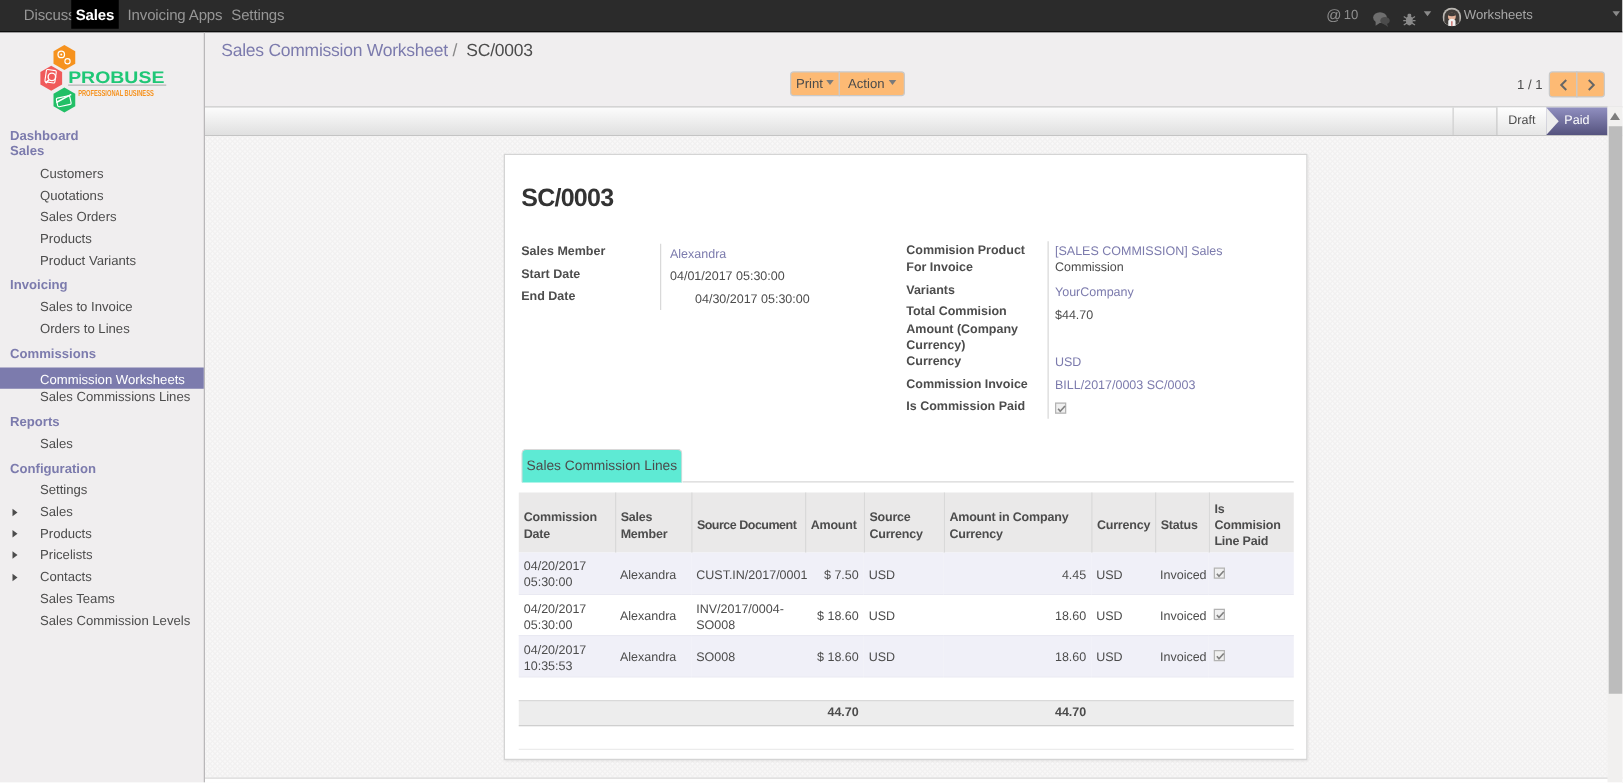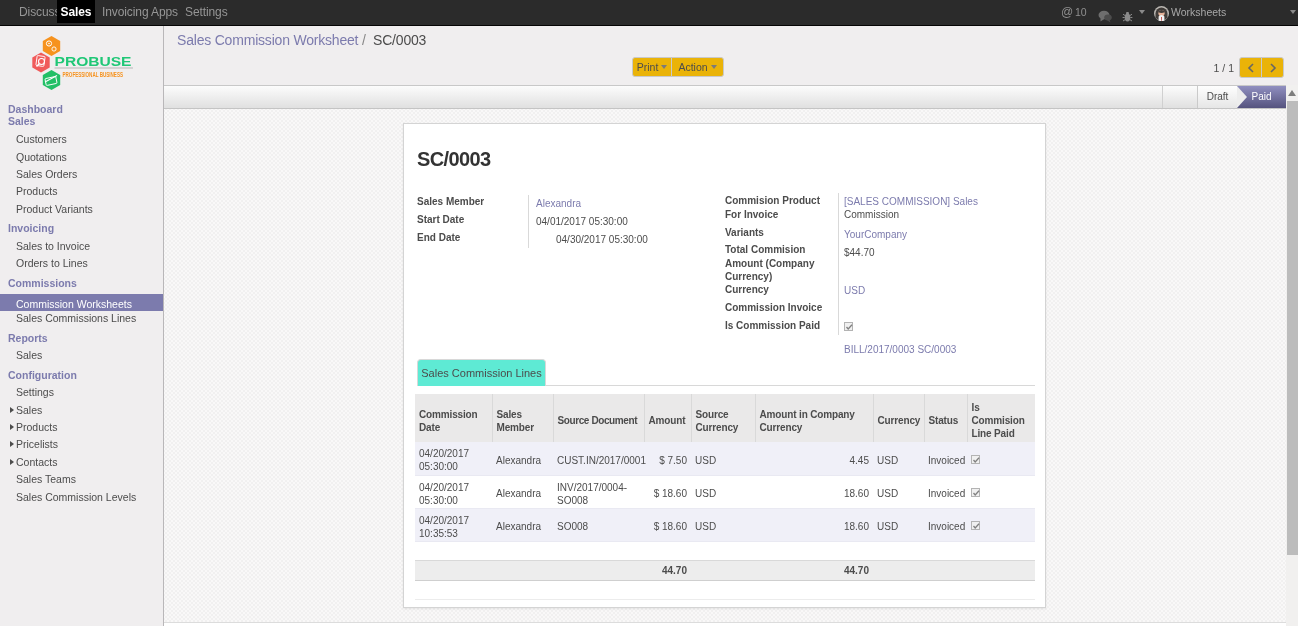--- a/index.html
+++ b/index.html
@@ -9,29 +9,29 @@
 
 #topbar { position:absolute; left:0; top:0; width:1298px; height:26px; background:#2b2b2b; border-bottom:1px solid #050505; }
 #topbar .mitem { position:absolute; top:0; height:23px; line-height:24px; font-size:12px; letter-spacing:-0.1px; color:#969696; }
 #topbar .mitem.active { background:#000; color:#fff; font-weight:bold; text-align:center; }
 .sy { position:absolute; top:0; height:25px; line-height:25px; font-size:10.5px; }
 
 
 #sidebar { position:absolute; left:0; top:26px; width:164px; height:600px; background:#f0eeef; border-right:1px solid #b9b7b9; }
 #sidebar .sitem { position:absolute; left:0; width:163px; font-size:10.5px; line-height:14px; color:#4c4c4c; white-space:nowrap; }
 #sidebar .head { color:#7c7bad; font-weight:bold; padding-left:8px; }
-#sidebar .sub { padding-left:16px; }
+#sidebar .sub { padding-left:32px; }
 #sidebar .sel { background:#7c7bad; color:#fff; padding-top:2.5px; padding-bottom:0; height:16.5px; }
 #sidebar .car:before { content:""; position:absolute; left:10px; top:4px; border-left:4px solid #4c4c4c; border-top:3px solid transparent; border-bottom:3px solid transparent; }
 
 
 #cpanel { position:absolute; left:164px; top:26px; width:1134px; height:59px; background:#f0eeef; }
 #breadcrumb { position:absolute; left:13px; top:6px; font-size:14px; letter-spacing:-0.2px; color:#7c7bad; }
 #breadcrumb .cur { color:#4c4c4c; }
-.btn { position:absolute; background:#eab308; border:1px solid #c9c9c9; font-size:10.5px; color:#4c4c4c; text-align:center; }
+.btn { position:absolute; background:#fdba74; border:1px solid #c9c9c9; font-size:10.5px; color:#4c4c4c; text-align:center; }
 .caret { display:inline-block; width:0; height:0; border-top:4px solid #7a7a7a; border-left:3.5px solid transparent; border-right:3.5px solid transparent; vertical-align:middle; margin-left:3px; margin-top:-2px; }
 #btn-print { left:468px; top:31px; width:40px; height:20px; line-height:18px; border-radius:3px 0 0 3px; }
 #btn-action { left:507px; top:31px; width:53px; height:20px; line-height:18px; border-radius:0 3px 3px 0; }
 #pagercnt { position:absolute; left:1030px; top:36px; width:40px; font-size:10.5px; color:#4c4c4c; text-align:right; }
 #pg-prev { left:1075px; top:31px; width:23px; height:21px; border-radius:3px 0 0 3px; }
 #pg-next { left:1097px; top:31px; width:23px; height:21px; border-radius:0 3px 3px 0; }
 .chev { margin-top:5px; }
 
 
 #statusbar { position:absolute; left:164px; top:85px; width:1134px; height:24px; background:linear-gradient(#fcfcfc,#e0e0e0); border-top:1px solid #c8c8c8; border-bottom:1px solid #c4c4c4; }
@@ -202,21 +202,21 @@
     <div class="fval" style="left:440px; top:85px;">Commission</div>
     <div class="flabel" style="left:321px; top:102.5px;">Variants</div>
     <div class="fval link" style="left:440px; top:104.5px;">YourCompany</div>
     <div class="flabel" style="left:321px; top:120px;">Total Commision</div>
     <div class="flabel" style="left:321px; top:133.5px;">Amount (Company</div>
     <div class="flabel" style="left:321px; top:146.5px;">Currency)</div>
     <div class="fval" style="left:440px; top:122.5px;">$44.70</div>
     <div class="flabel" style="left:321px; top:159.5px;">Currency</div>
     <div class="fval link" style="left:440px; top:161px;">USD</div>
     <div class="flabel" style="left:321px; top:177.5px;">Commission Invoice</div>
-    <div class="fval link" style="left:440px; top:179px;margin-top:41px;">BILL/2017/0003 SC/0003</div>
+    <div class="fval link" style="left:440px; top:179px;">BILL/2017/0003 SC/0003</div>
     <div class="flabel" style="left:321px; top:195.5px;">Is Commission Paid</div>
     <div class="cb" style="position:absolute; left:440px; top:198px;">
         <svg width="9" height="9" viewBox="0 0 9 9">
           <path d="M1.5 4 L3.2 6 L7 1.8" stroke="#808080" stroke-width="1.3" fill="none"></path>
         </svg>
       </div>
     <div class="vsep" style="left:434px; top:69px; height:142px;"></div>
 
     <div id="tab">Sales Commission Lines</div>
     <div id="nbline"></div>

